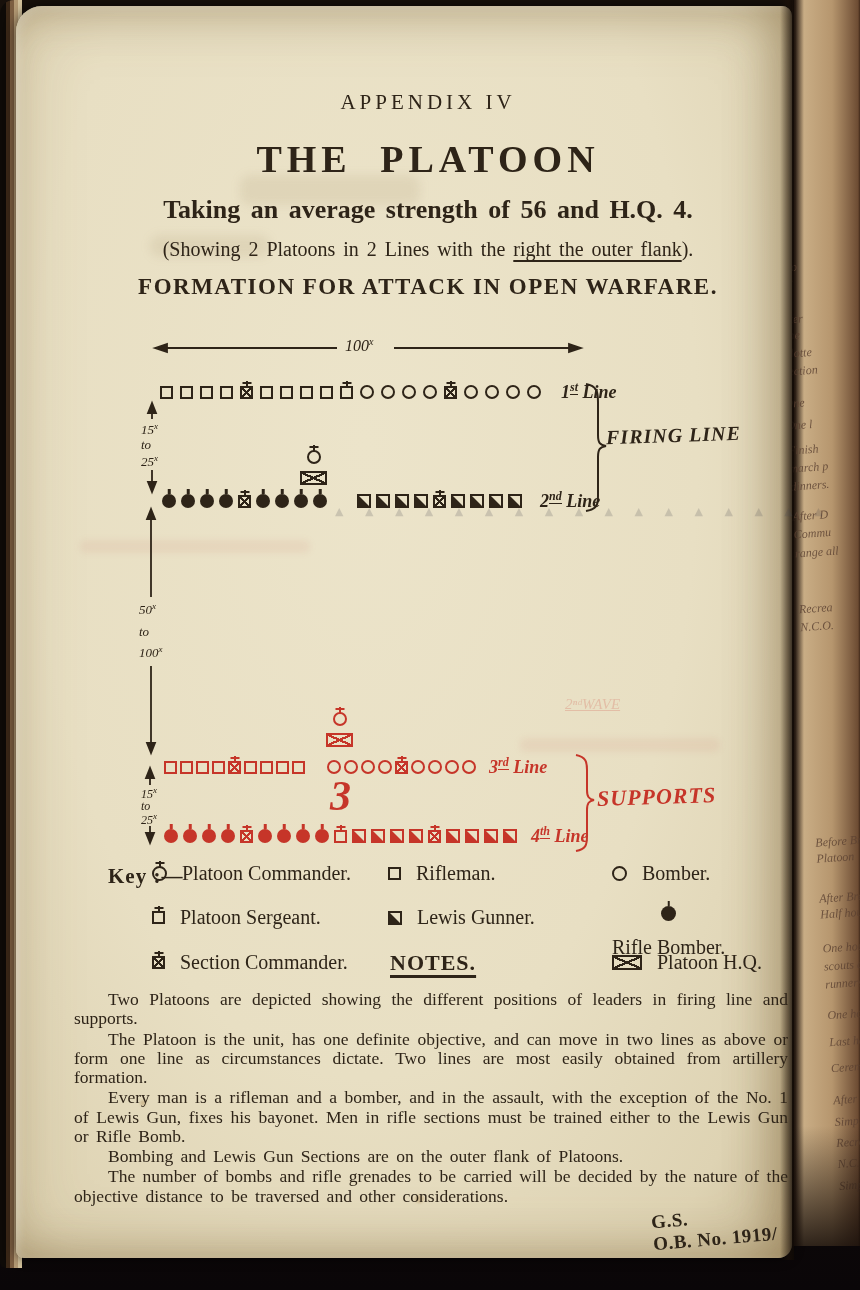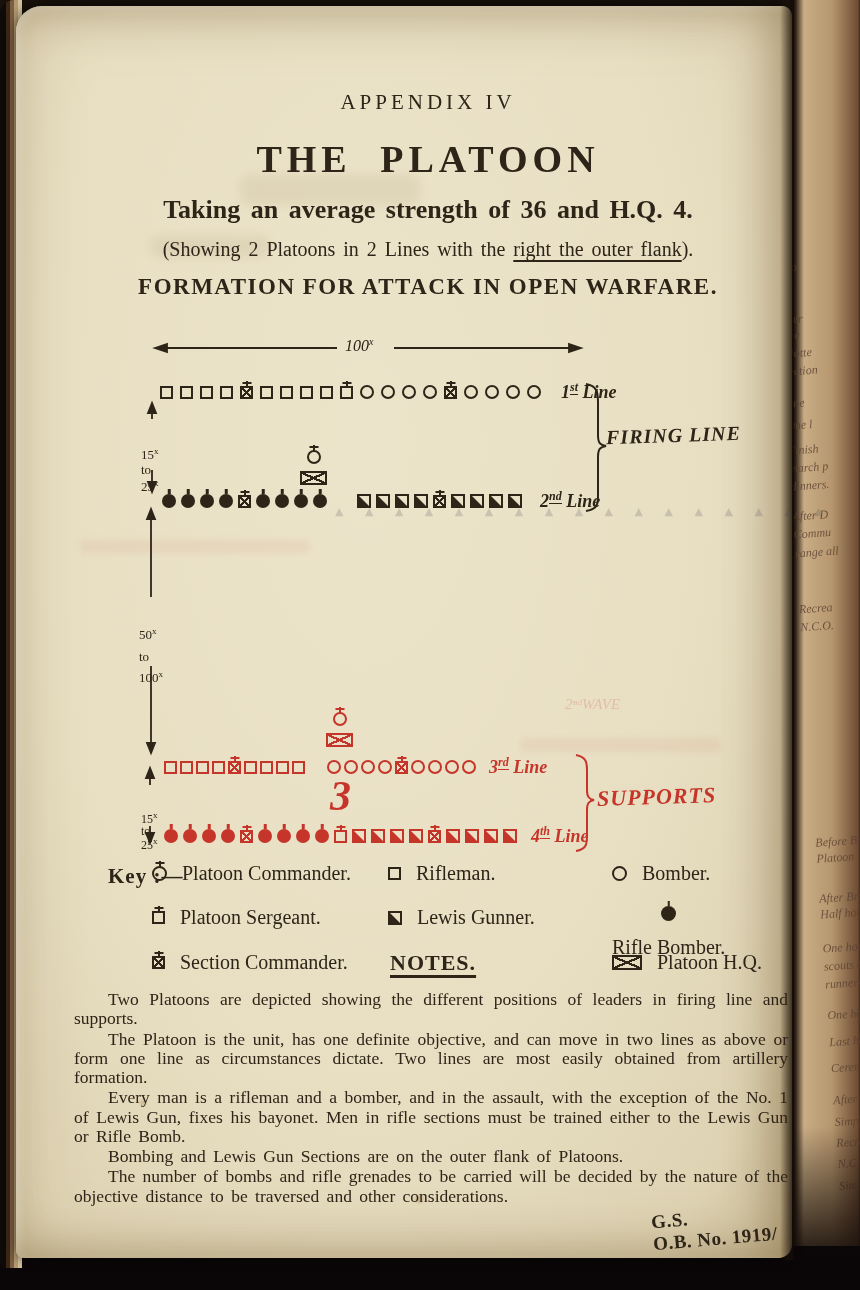--- a/index.html
+++ b/index.html
@@ -51,21 +51,21 @@
   .kbig .s-circ,.kbig .s-fcirc{width:15px;height:15px;}
   .kbig .s-hq{width:30px;height:15px;}
 
   .sym-row{position:absolute;display:flex;align-items:center;}
   .line-label{font-style:italic;font-weight:600;font-size:18px;white-space:nowrap;}
   .line-label sup{font-size:12px;border-bottom:1px solid currentColor;line-height:1;}
 
   .hq-marker{position:absolute;display:flex;flex-direction:column;align-items:center;gap:7px;}
 
   .brace-label{position:absolute;font-style:italic;font-weight:bold;font-size:20px;letter-spacing:1px;white-space:nowrap;transform:rotate(-2deg);}
-  .dist{position:absolute;font-size:13px;line-height:1.15;margin-top:25px;}
+  .dist{position:absolute;font-style:italic;font-size:13px;line-height:1.15;}
   .dist sup{font-size:9px;}
   .dist div{margin:0;}
   .arrow-label{position:absolute;font-style:italic;font-size:16px;background:transparent;padding:0 4px;}
   .arrow-label sup{font-size:10px;}
   .platoon-number{position:absolute;font-weight:bold;font-size:42px;font-style:italic;}
 
   
   .key-head{position:absolute;font-weight:bold;font-size:21px;letter-spacing:1px;}
   .key-item{position:absolute;display:flex;align-items:center;gap:15px;font-size:20px;white-space:nowrap;}
   .notes-heading{position:absolute;font-weight:bold;font-size:22px;letter-spacing:1px;text-decoration:underline;text-decoration-thickness:2.5px;text-underline-offset:5px;}
@@ -130,28 +130,28 @@
   </div>
   <div class="gutter"></div>
 
   <div class="content">
 
     <div class="ghost g-smudge" style="left:240px;top:175px;width:180px;height:30px;"></div>
     <div class="ghost g-smudge" style="left:150px;top:235px;width:120px;height:22px;"></div>
     <div class="ghost g-tri" style="left:335px;top:505px;">▲ ▲ ▲ ▲ ▲ ▲ ▲ ▲ ▲ ▲ ▲ ▲ ▲ ▲ ▲ ▲ ▲</div>
     <div class="ghost g-band" style="left:80px;top:540px;width:230px;height:13px;"></div>
     <div class="ghost g-band" style="left:520px;top:738px;width:200px;height:14px;"></div>
-    <div class="ghost g-wave" style="left:565px;top:696px;">2ⁿᵈWAVE</div>
+    <div class="ghost g-wave" style="left:565px;top:696px;text-decoration:underline;">2ⁿᵈWAVE</div>
     <div class="ghost g-stain" style="left:415px;top:1195px;width:9px;height:8px;"></div>
     <div class="ghost g-stain" style="left:140px;top:1100px;width:6px;height:6px;"></div>
 
     <div class="header">
       <div class="appendix">APPENDIX IV</div>
       <div class="main-title">THE PLATOON</div>
-      <div class="subtitle">Taking an average strength of 36 and H.Q. 4.</div>
+      <div class="subtitle">Taking an average strength of 56 and H.Q. 4.</div>
       <div class="showing"><span>(Showing 2 Platoons in 2 Lines with the </span><span class="ul">right the outer flank</span><span>).</span></div>
       <div class="formation">FORMATION FOR ATTACK IN OPEN WARFARE.</div>
     </div>
 
     <svg class="overlay" width="860" height="1290">
       <g stroke="#2e2418" stroke-width="1.8" fill="#2e2418">
 
         <line x1="160" y1="348" x2="337" y2="348"></line>
         <line x1="394" y1="348" x2="576" y2="348"></line>
         <polygon points="155,348 167,344 167,352"></polygon>

